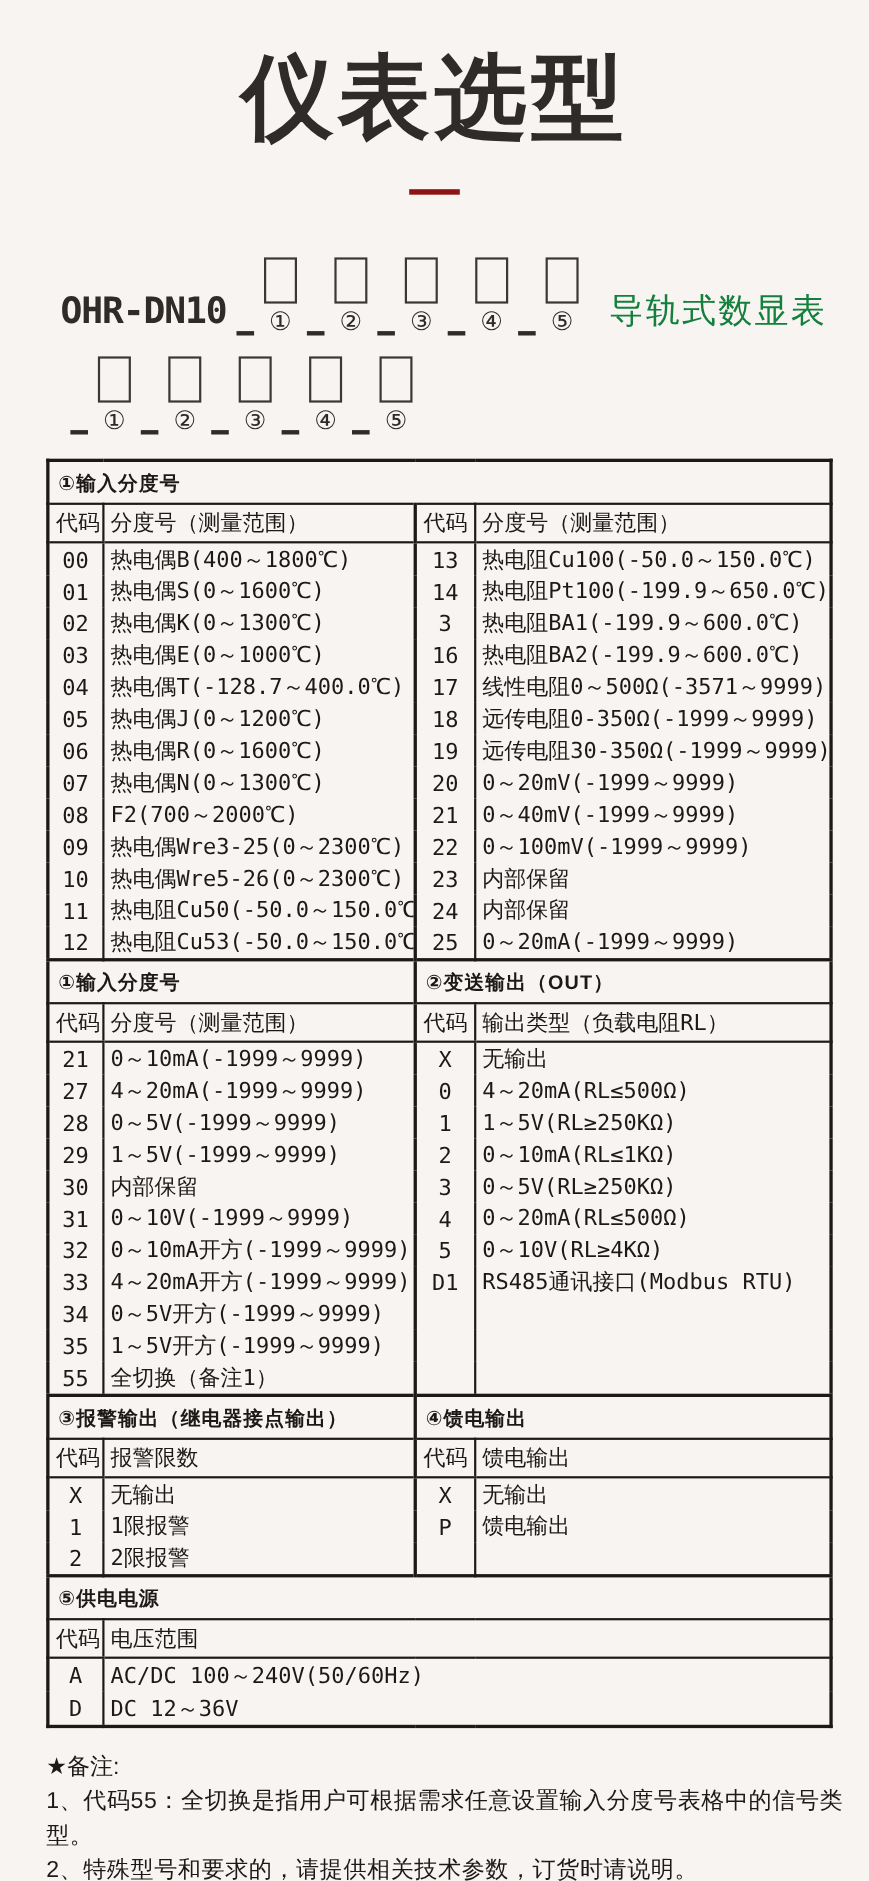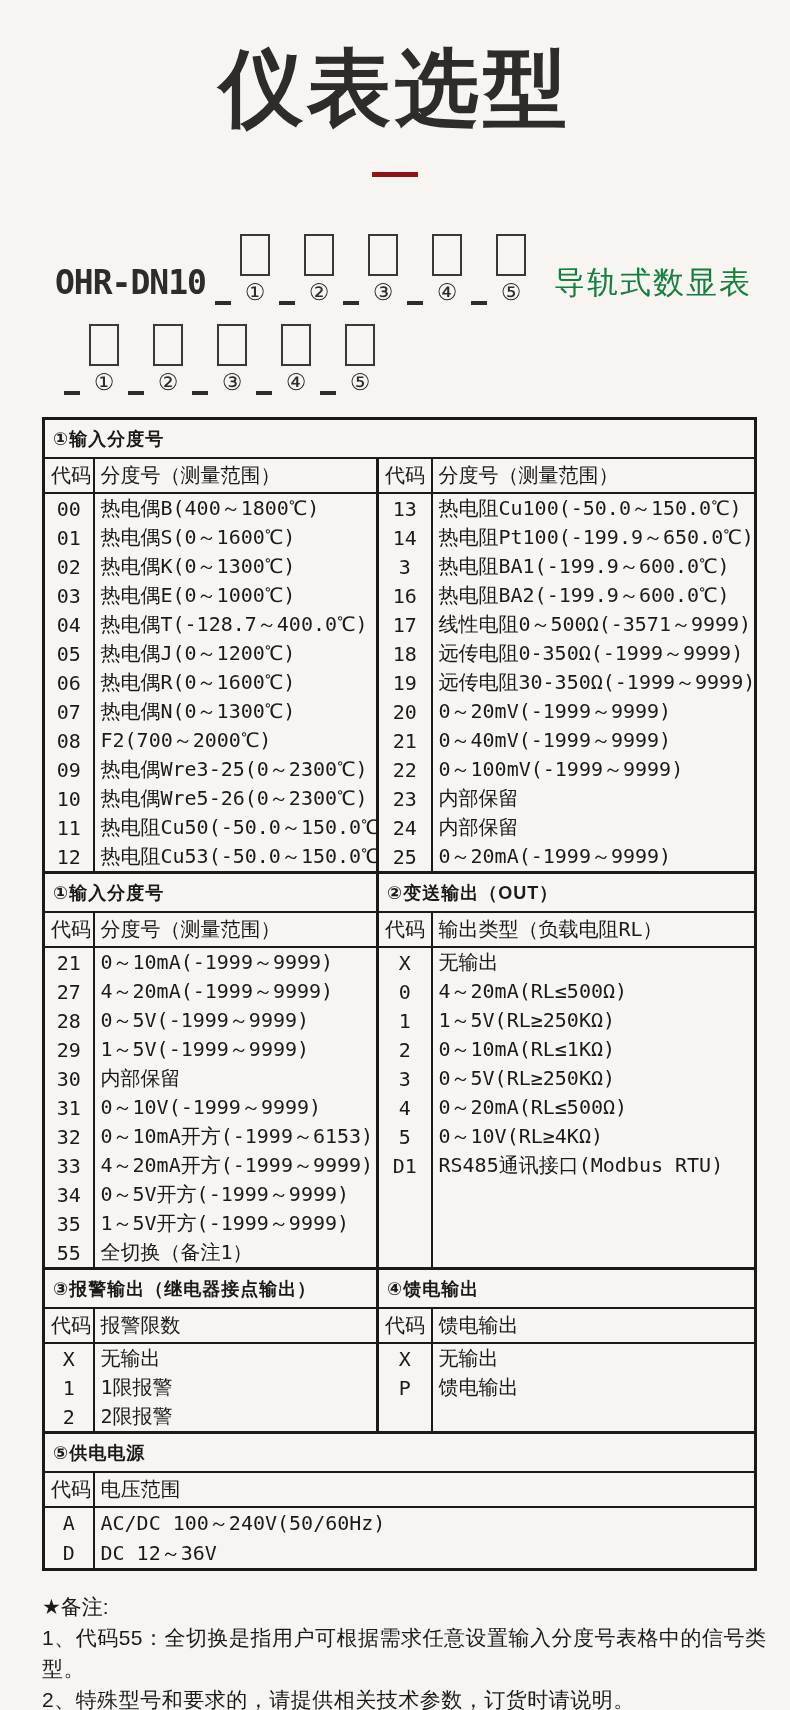--- a/index.html
+++ b/index.html
@@ -289,21 +289,21 @@
           <td class="d1">0～5V(RL≥250KΩ)</td>
         </tr>
         <tr>
           <td class="code">31</td>
           <td class="d1">0～10V(-1999～9999)</td>
           <td class="code mid">4</td>
           <td class="d1">0～20mA(RL≤500Ω)</td>
         </tr>
         <tr>
           <td class="code">32</td>
-          <td class="d1">0～10mA开方(-1999～6153)</td>
+          <td class="d1">0～10mA开方(-1999～9999)</td>
           <td class="code mid">5</td>
           <td class="d1">0～10V(RL≥4KΩ)</td>
         </tr>
         <tr>
           <td class="code">33</td>
           <td class="d1">4～20mA开方(-1999～9999)</td>
           <td class="code mid">D1</td>
           <td class="d1">RS485通讯接口(Modbus RTU)</td>
         </tr>
         <tr>

